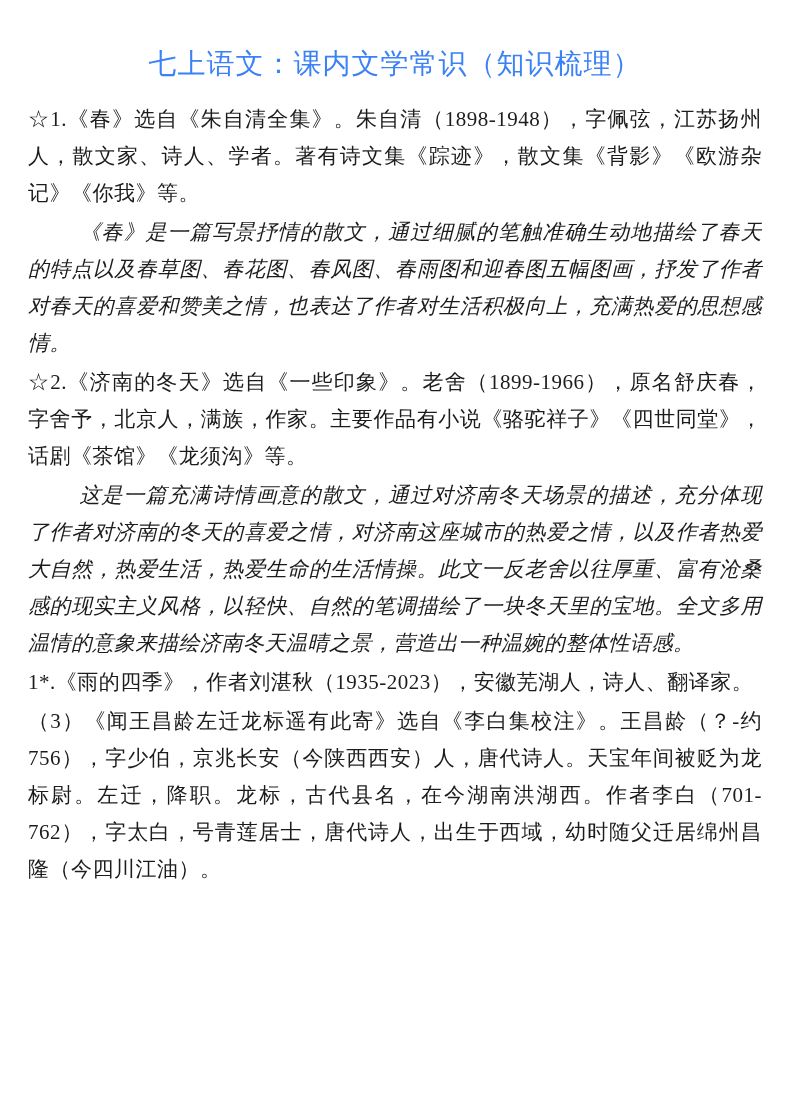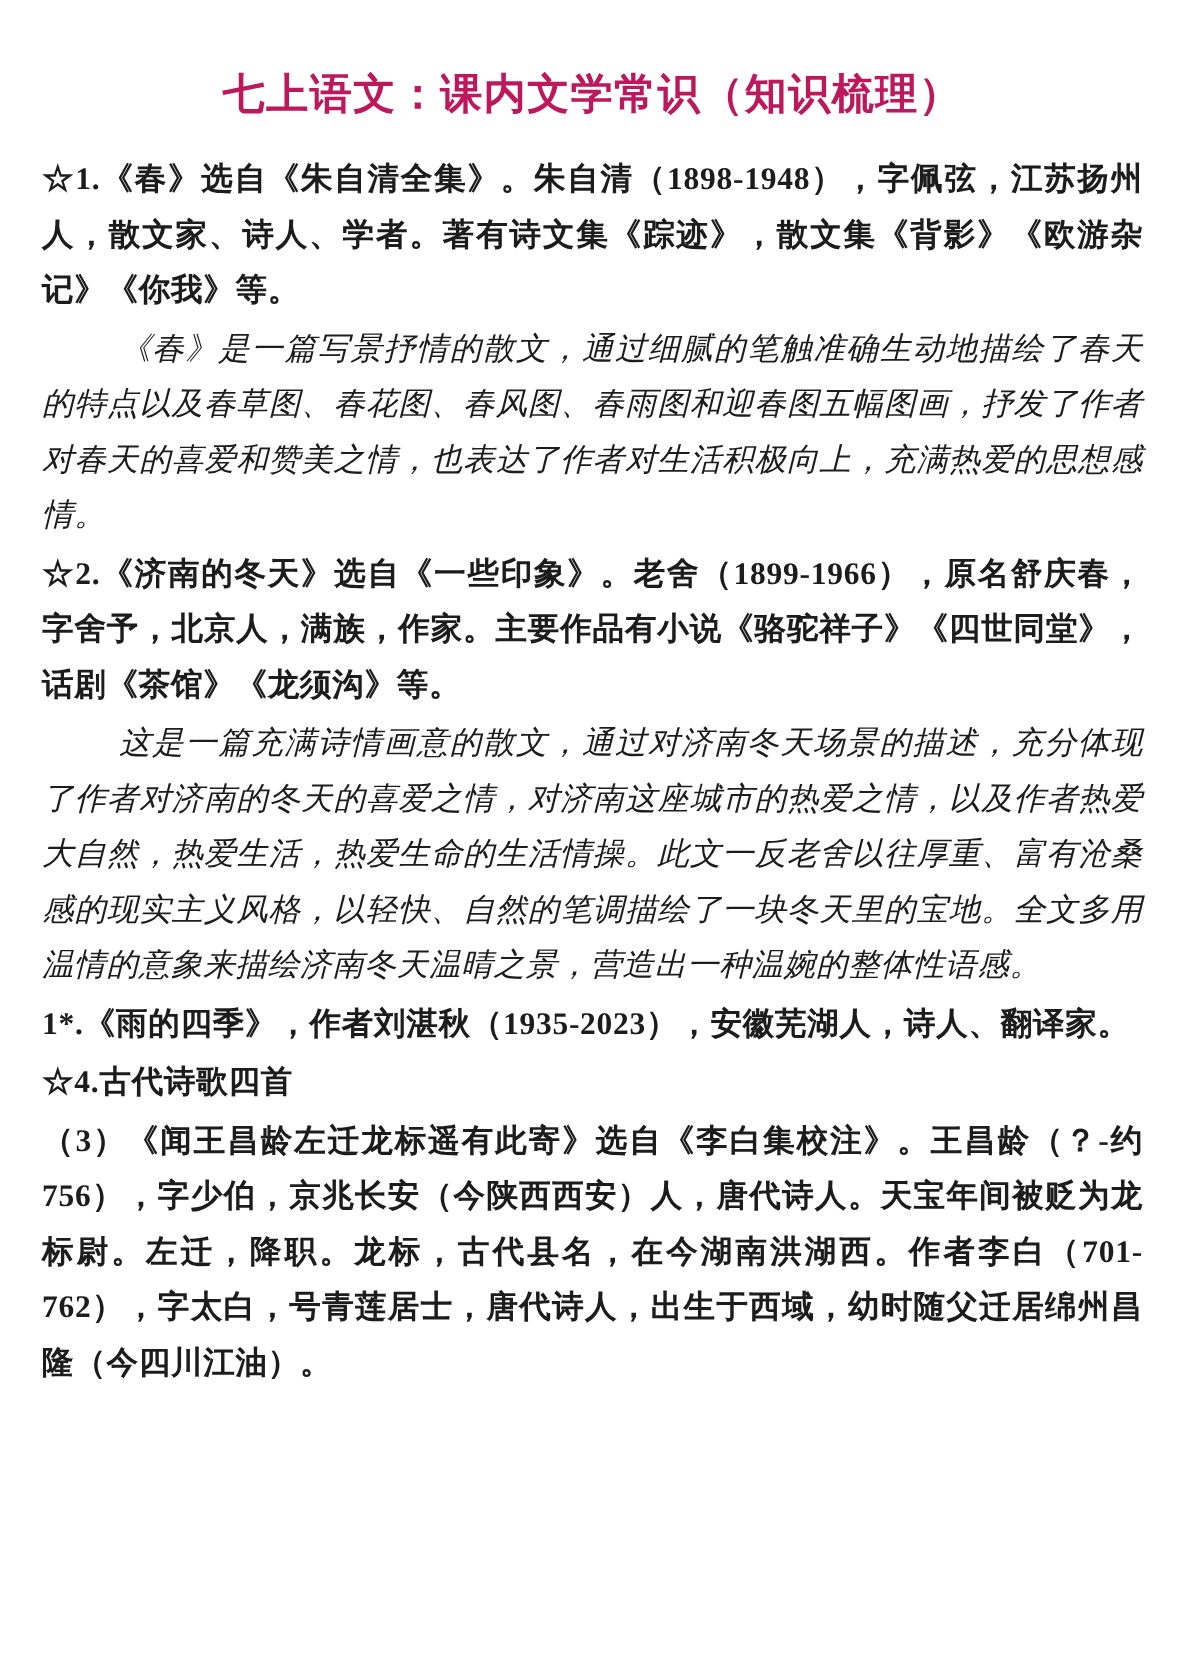--- a/index.html
+++ b/index.html
@@ -18,48 +18,47 @@
     box-sizing: border-box;
     width: 790px;
     height: 1118px;
     padding: 44px 28px 0 28px;
     background: #ffffff;
   }
   .doc-title {
     margin: 0 0 16px 0;
     text-align: center;
     font-size: 28px;
-    font-weight: 700;
+    font-weight: 400;
     letter-spacing: 1px;
-    color: #be185d;
+    color: #3b82f6;
     line-height: 1.45;
   }
   .doc-body p {
     margin: 0 0 2px 0;
     font-size: 21px;
     line-height: 37px;
     text-align: justify;
     letter-spacing: 0.5px;
   }
   .doc-body p.bold {
-    font-weight: 700;
+    font-weight: 400;
   }
   .doc-body p.indent {
     text-indent: 2.45em;
     font-style: italic;
   }
 </style>
 </head>
 <body>
 
 <div class="doc-page">
   <h1 class="doc-title">七上语文：课内文学常识（知识梳理）</h1>
 
   <div class="doc-body">
     <p class="bold">☆1.《春》选自《朱自清全集》。朱自清（1898-1948），字佩弦，江苏扬州人，散文家、诗人、学者。著有诗文集《踪迹》，散文集《背影》《欧游杂记》《你我》等。</p>
     <p class="indent">《春》是一篇写景抒情的散文，通过细腻的笔触准确生动地描绘了春天的特点以及春草图、春花图、春风图、春雨图和迎春图五幅图画，抒发了作者对春天的喜爱和赞美之情，也表达了作者对生活积极向上，充满热爱的思想感情。</p>
     <p class="bold">☆2.《济南的冬天》选自《一些印象》。老舍（1899-1966），原名舒庆春，字舍予，北京人，满族，作家。主要作品有小说《骆驼祥子》《四世同堂》，话剧《茶馆》《龙须沟》等。</p>
     <p class="indent">这是一篇充满诗情画意的散文，通过对济南冬天场景的描述，充分体现了作者对济南的冬天的喜爱之情，对济南这座城市的热爱之情，以及作者热爱大自然，热爱生活，热爱生命的生活情操。此文一反老舍以往厚重、富有沧桑感的现实主义风格，以轻快、自然的笔调描绘了一块冬天里的宝地。全文多用温情的意象来描绘济南冬天温晴之景，营造出一种温婉的整体性语感。</p>
     <p class="bold">1*.《雨的四季》，作者刘湛秋（1935-2023），安徽芜湖人，诗人、翻译家。</p>
-    <p class="bold">☆4.古代诗歌四首</p>
     <p class="bold">（3）《闻王昌龄左迁龙标遥有此寄》选自《李白集校注》。王昌龄（？-约756），字少伯，京兆长安（今陕西西安）人，唐代诗人。天宝年间被贬为龙标尉。左迁，降职。龙标，古代县名，在今湖南洪湖西。作者李白（701-762），字太白，号青莲居士，唐代诗人，出生于西域，幼时随父迁居绵州昌隆（今四川江油）。</p>
   </div>
 </div>
 
 </body></html>

